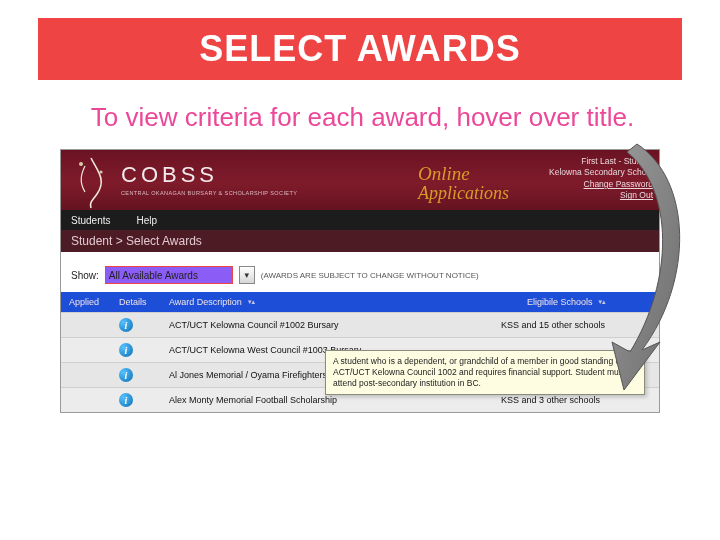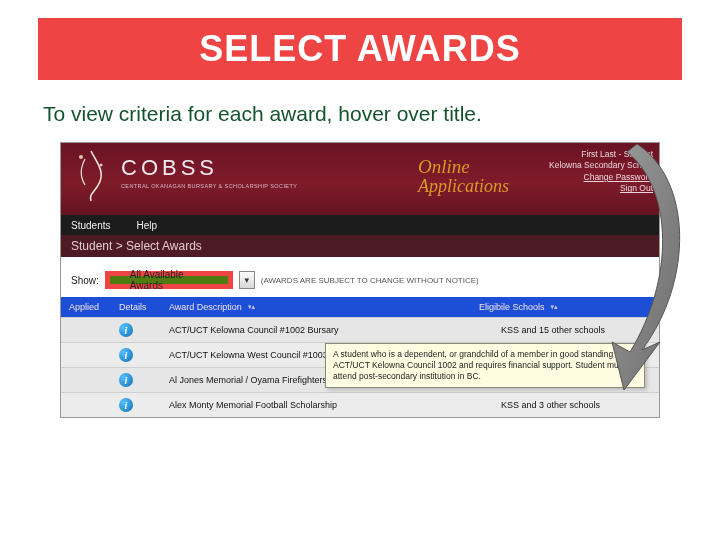--- a/index.html
+++ b/index.html
@@ -3,27 +3,27 @@
 <meta charset="utf-8">
 <style>
   * { box-sizing: border-box; margin: 0; padding: 0; }
   body { width: 720px; height: 540px; font-family: Arial, sans-serif; background: #fff; position: relative; overflow: hidden; }
   .slide { position: relative; width: 100%; height: 100%; padding: 18px 18px 0 18px; }
 
   
   .title-bar { background: #ef4444; color: #fff; text-align: center; padding: 10px 18px; margin: 0 20px 22px 20px; }
   .title-bar h1 { font-size: 36px; font-weight: 700; letter-spacing: 1px; }
 
-  .instruction { font-size: 21px; color: #14532d; margin: 0 20px 16px 25px; }
+  .instruction { font-size: 26px; color: #ec4899; margin: 0 20px 16px 25px; text-align: center; }
 
   
   .shot { margin: 0 30px 0 42px; border: 1px solid #999; width: 600px; font-size: 11px; position: relative; }
 
   
-  .banner { background: linear-gradient(#6b1323, #7f1b2b 55%, #651320); height: 72px; position: relative; color: #fff; }
+  .banner { background: linear-gradient(#6b1323, #7f1b2b 55%, #651320); height: 60px; position: relative; color: #fff; }
   .banner .logo { position: absolute; left: 6px; top: 4px; display: flex; align-items: flex-start; }
   .banner .logo .mark { width: 48px; height: 56px; position: relative; margin-right: 6px; }
   .banner .logo .mark svg { width: 48px; height: 56px; }
   .banner .logo .brand { margin-top: 8px; }
   .banner .logo .brand .name { font-size: 22px; letter-spacing: 4px; font-weight: 300; color: #f3e9ed; }
   .banner .logo .brand .sub { font-size: 5.5px; color: #d6b9c2; letter-spacing: 0.4px; margin-top: 2px; }
   .banner .apps { position: absolute; right: 150px; top: 14px; color: #d89a28; font-style: italic; font-family: Georgia, serif; line-height: 1; }
   .banner .apps .l1 { font-size: 19px; }
   .banner .apps .l2 { font-size: 18px; margin-top: 1px; }
   .banner .user-block { position: absolute; right: 6px; top: 6px; text-align: right; font-size: 8.5px; line-height: 1.35; color: #e9d7dd; }
@@ -32,30 +32,30 @@
   
   .nav { background: #1c1c1c; height: 20px; display: flex; align-items: center; padding: 0 10px; gap: 26px; }
   .nav a { color: #eee; font-size: 10px; }
 
   
   .crumb { background: #4d1b24; color: #e2c9d0; font-size: 12px; padding: 4px 10px; }
 
   
   .body { background: #fff; padding: 6px 0 0 0; }
   .filter-row { display: flex; align-items: center; gap: 6px; padding: 8px 10px; font-size: 10px; color: #222; }
-  .filter-row .sel { border: 5px solid #ef4444; background: #4d7c0f; height: 18px; width: 128px; font-size: 10px; padding: 0 20px; display: flex; align-items: center; }
+  .filter-row .sel { border: 1px solid #ef4444; background: #8b5cf6; height: 18px; width: 128px; font-size: 10px; padding: 0 3px; display: flex; align-items: center; }
   .filter-row .chev { width: 16px; height: 18px; border: 1px solid #888; background: linear-gradient(#fefefe,#d7d7d7); display: flex; align-items: center; justify-content: center; font-size: 9px; color: #333; }
   .filter-row .note { font-size: 8px; color: #555; text-align: right; }
 
   
   .thead { background: #1d4ed8; color: #efe3e6; display: flex; font-size: 9px; padding: 5px 8px; gap: 0; }
   .thead .c-app { width: 50px; }
   .thead .c-det { width: 50px; }
   .thead .c-desc { flex: 1; display: flex; align-items: center; gap: 6px; }
-  .thead .c-elig { width: 172px; display: flex; align-items: center; gap: 6px; }
+  .thead .c-elig { width: 124px; display: flex; align-items: center; gap: 6px; }
   .sort { font-size: 7px; opacity: .8; }
 
   .trow { display: flex; align-items: center; background: #ececec; border-top: 1px solid #cfcfcf; padding: 5px 8px; font-size: 9px; color: #111; }
   .trow:nth-child(odd) { background: #e6e6e6; }
   .trow .c-app { width: 50px; }
   .trow .c-det { width: 50px; display:flex; align-items:center; }
   .trow .c-desc { flex: 1; }
   .trow .c-elig { width: 150px; }
 
   .info-icon { width: 14px; height: 14px; border-radius: 50%; background: radial-gradient(circle at 30% 30%, #57c1ff, #0a6fb3); color: #fff; font-style: italic; font-weight: bold; font-size: 10px; display: flex; align-items: center; justify-content: center; font-family: Georgia, serif; }

